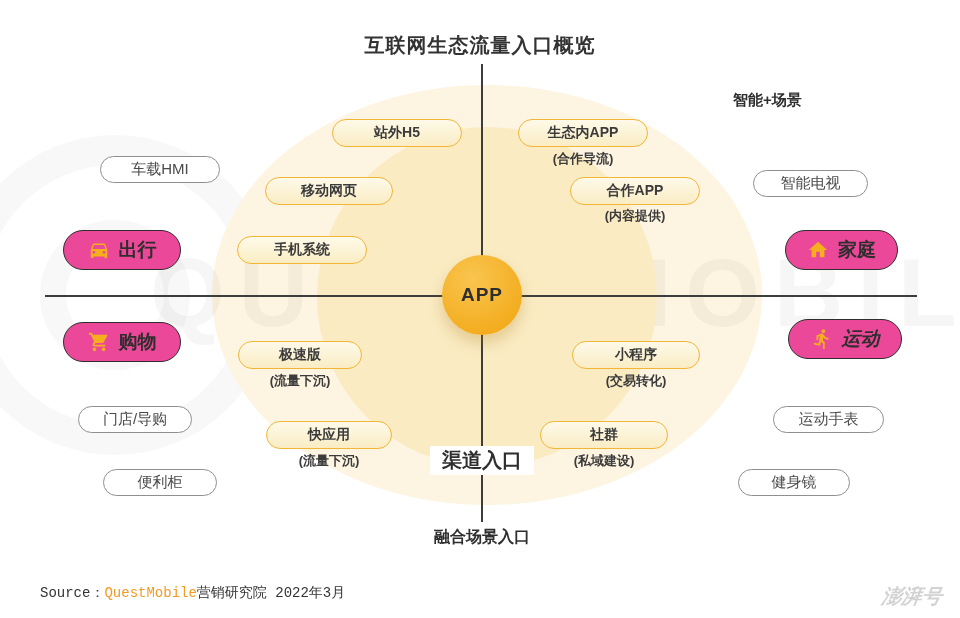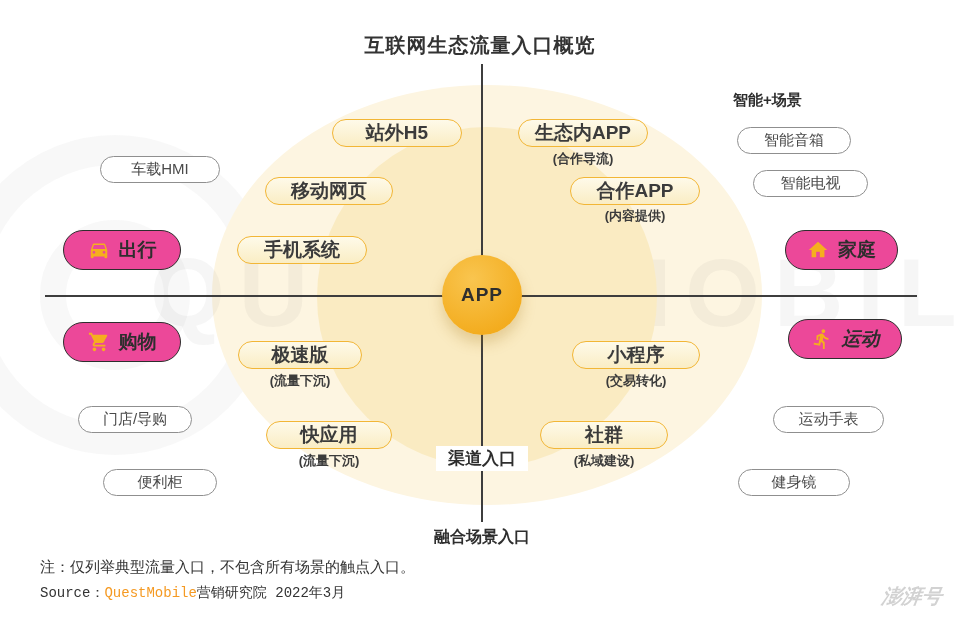--- a/index.html
+++ b/index.html
@@ -37,33 +37,33 @@
     background:radial-gradient(circle at 38% 30%, #F9C54F, #F3AC1E 75%);
     box-shadow:0 8px 14px rgba(170,120,20,0.28);
     display:flex;align-items:center;justify-content:center;
     font-size:19px;font-weight:600;letter-spacing:1px;color:#2e2e2e;z-index:4;
   }
   
   .pill{position:absolute;display:flex;align-items:center;justify-content:center;
     box-sizing:border-box;z-index:3;white-space:nowrap;}
   .p-o{height:28px;border-radius:15px;border:1.5px solid #F2B636;
     background:linear-gradient(180deg,#FEFAE9 0%,#FAEDC4 100%);
-    font-size:19px;font-weight:700;color:#3b3b3b;}
+    font-size:14px;font-weight:700;color:#3b3b3b;}
   .p-g{height:27px;border-radius:14px;border:1.2px solid #8f8f8f;background:#ffffff;
     font-size:15px;color:#4a4a4a;}
   .p-c{height:40px;border-radius:21px;border:1.7px solid #2e2e2e;background:#ec4899;
     font-size:19px;font-weight:700;color:#2e2e2e;gap:9px;}
   .p-c svg{width:22px;height:22px;fill:#F5AF1E;}
   .sub{position:absolute;font-size:13px;font-weight:700;color:#3b3b3b;text-align:center;z-index:3;}
   
   .title{position:absolute;left:0;right:0;top:32px;text-align:center;
     font-size:20px;font-weight:700;color:#333;letter-spacing:1px;z-index:3;}
   .scene-header{position:absolute;left:733px;top:91px;font-size:15px;font-weight:700;color:#2e2e2e;z-index:3;}
   .channel-label{position:absolute;left:482px;top:446px;transform:translateX(-50%);
-    background:#fff;padding:1px 12px;font-size:17px;font-weight:700;color:#2e2e2e;z-index:4;}
+    background:#fff;padding:1px 12px;font-size:20px;font-weight:700;color:#2e2e2e;z-index:4;}
   .fusion-label{position:absolute;left:482px;top:527px;transform:translateX(-50%);
     font-size:16px;font-weight:700;color:#2e2e2e;z-index:3;}
   .note{position:absolute;left:40px;top:558px;font-size:15px;color:#333;z-index:3;}
   .source{position:absolute;left:40px;top:584px;font-size:14px;color:#333;z-index:3;font-family:Liberation Mono, monospace;}
   .source .brand{color:#F59A23;}
   .wm{position:absolute;right:18px;top:583px;font-size:20px;color:#d2d2d2;z-index:3;
     display:flex;align-items:center;gap:10px;}
   .wm .logo{font-weight:700;font-style:italic;transform:skewX(-8deg);}
 </style>
 </head>
@@ -97,21 +97,20 @@
   <div class="sub" style="left:238px;top:372px;width:124px;">(流量下沉)</div>
   <div class="pill p-o" style="left:266px;top:421px;width:126px;">快应用</div>
   <div class="sub" style="left:266px;top:452px;width:126px;">(流量下沉)</div>
 
   <div class="pill p-o" style="left:572px;top:341px;width:128px;">小程序</div>
   <div class="sub" style="left:572px;top:372px;width:128px;">(交易转化)</div>
   <div class="pill p-o" style="left:540px;top:421px;width:128px;">社群</div>
   <div class="sub" style="left:540px;top:452px;width:128px;">(私域建设)</div>
 
   <div class="pill p-g" style="left:100px;top:156px;width:120px;">车载HMI</div>
-  <div class="pill p-g" style="left:737px;top:127px;width:114px;">智能音箱</div>
   <div class="pill p-g" style="left:753px;top:170px;width:115px;">智能电视</div>
   <div class="pill p-g" style="left:78px;top:406px;width:114px;">门店/导购</div>
   <div class="pill p-g" style="left:103px;top:469px;width:114px;">便利柜</div>
   <div class="pill p-g" style="left:773px;top:406px;width:111px;text-align:center;">运动手表</div>
   <div class="pill p-g" style="left:738px;top:469px;width:112px;">健身镜</div>
 
   <div class="pill p-c" style="left:63px;top:230px;width:118px;">
     <svg viewBox="0 0 24 24">
         <path d="M18.92 6.01C18.72 5.42 18.16 5 17.5 5h-11c-.66 0-1.21.42-1.42 1.01L3 12v8c0 .55.45 1 1 1h1c.55 0 1-.45 1-1v-1h12v1c0 .55.45 1 1 1h1c.55 0 1-.45 1-1v-8l-2.08-5.99zM6.5 16c-.83 0-1.5-.67-1.5-1.5S5.67 13 6.5 13s1.5.67 1.5 1.5S7.33 16 6.5 16zm11 0c-.83 0-1.5-.67-1.5-1.5s.67-1.5 1.5-1.5 1.5.67 1.5 1.5-.67 1.5-1.5 1.5zM5 11l1.5-4.5h11L19 11H5z"></path>
       </svg>
@@ -134,20 +133,19 @@
         <path d="M13.49 5.48c1.1 0 2-.9 2-2s-.9-2-2-2-2 .9-2 2 .9 2 2 2zm-3.6 13.9l1-4.4 2.1 2v6h2v-7.5l-2.1-2 .6-3c1.3 1.5 3.3 2.5 5.5 2.5v-2c-1.9 0-3.5-1-4.3-2.4l-1-1.6c-.4-.6-1-1-1.7-1-.3 0-.5.1-.8.1l-5.2 2.2v4.7h2v-3.4l1.8-.7-1.6 8.1-4.9-1-.4 2 7 1.4z"></path>
       </svg>
     <span>运动</span>
   </div>
 
   <div class="scene-header">智能+场景</div>
 
   <div class="channel-label">渠道入口</div>
   <div class="fusion-label">融合场景入口</div>
 
-  <div class="note">注：仅列举典型流量入口，不包含所有场景的触点入口。</div>
   <div class="source"><span>Source：</span><span class="brand">QuestMobile</span><span>营销研究院 2022年3月</span></div>
 
   <div class="wm">
     <span class="logo">澎湃号</span>
   </div>
 
 </div>
 
 </body></html>

